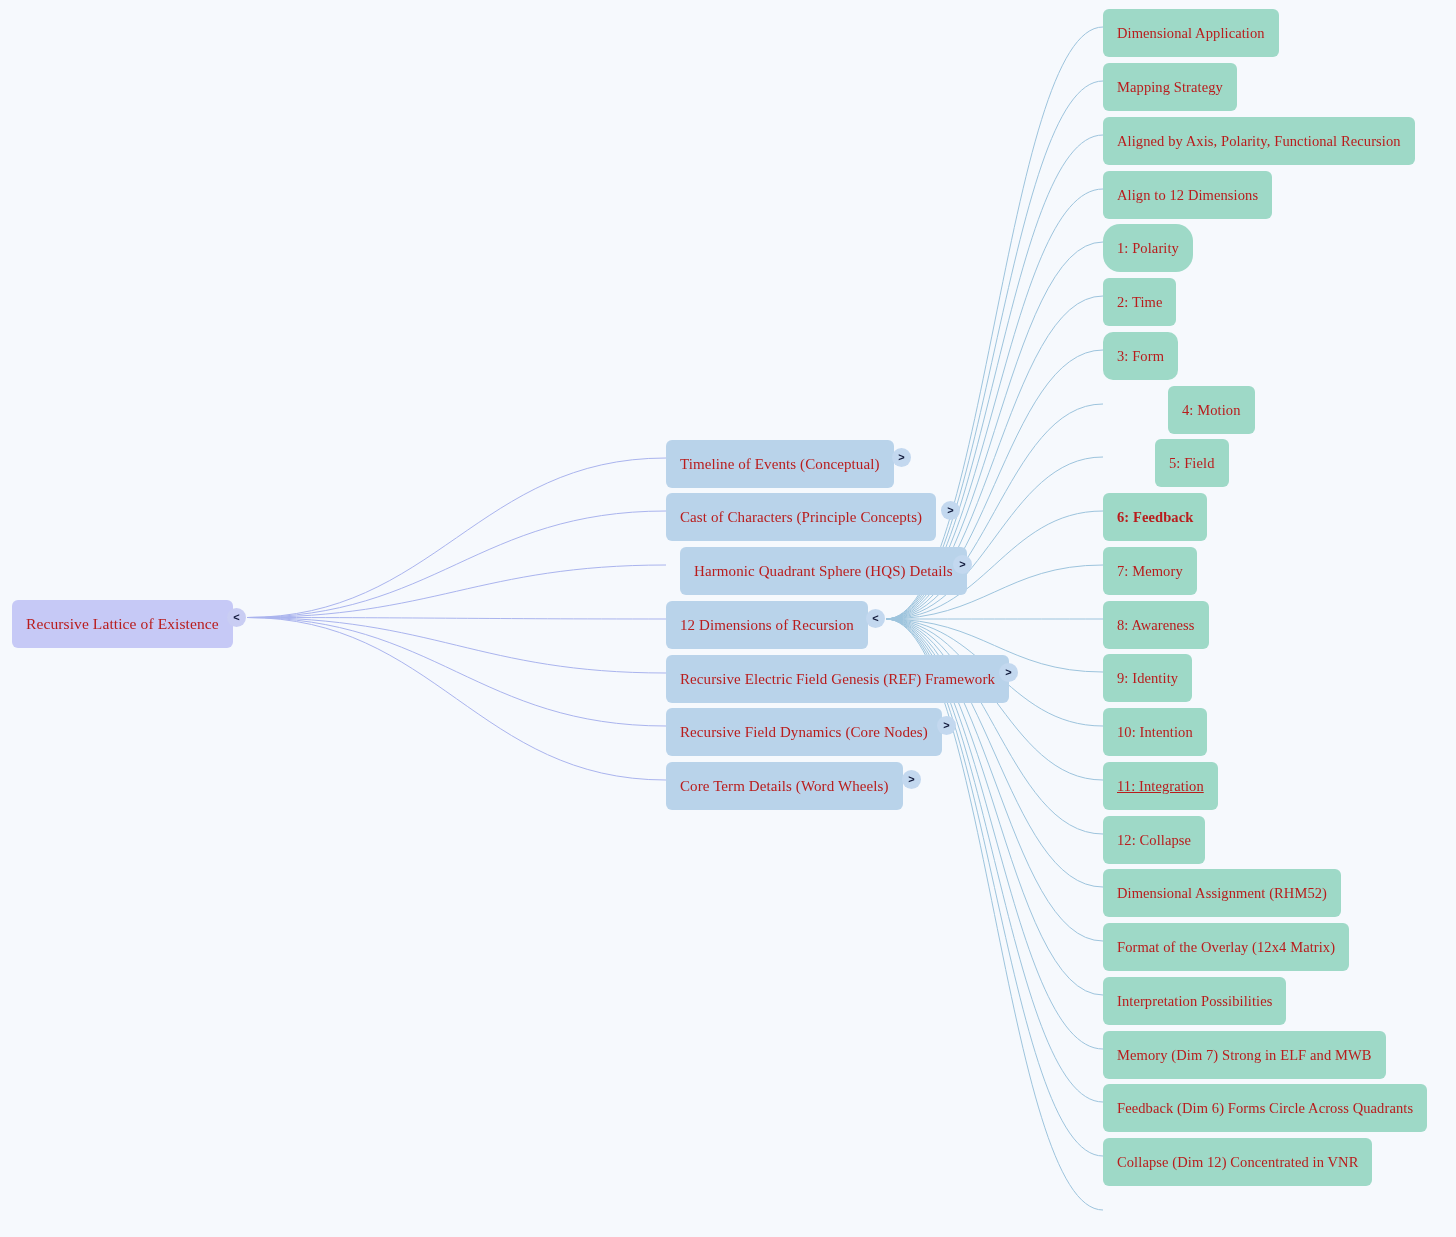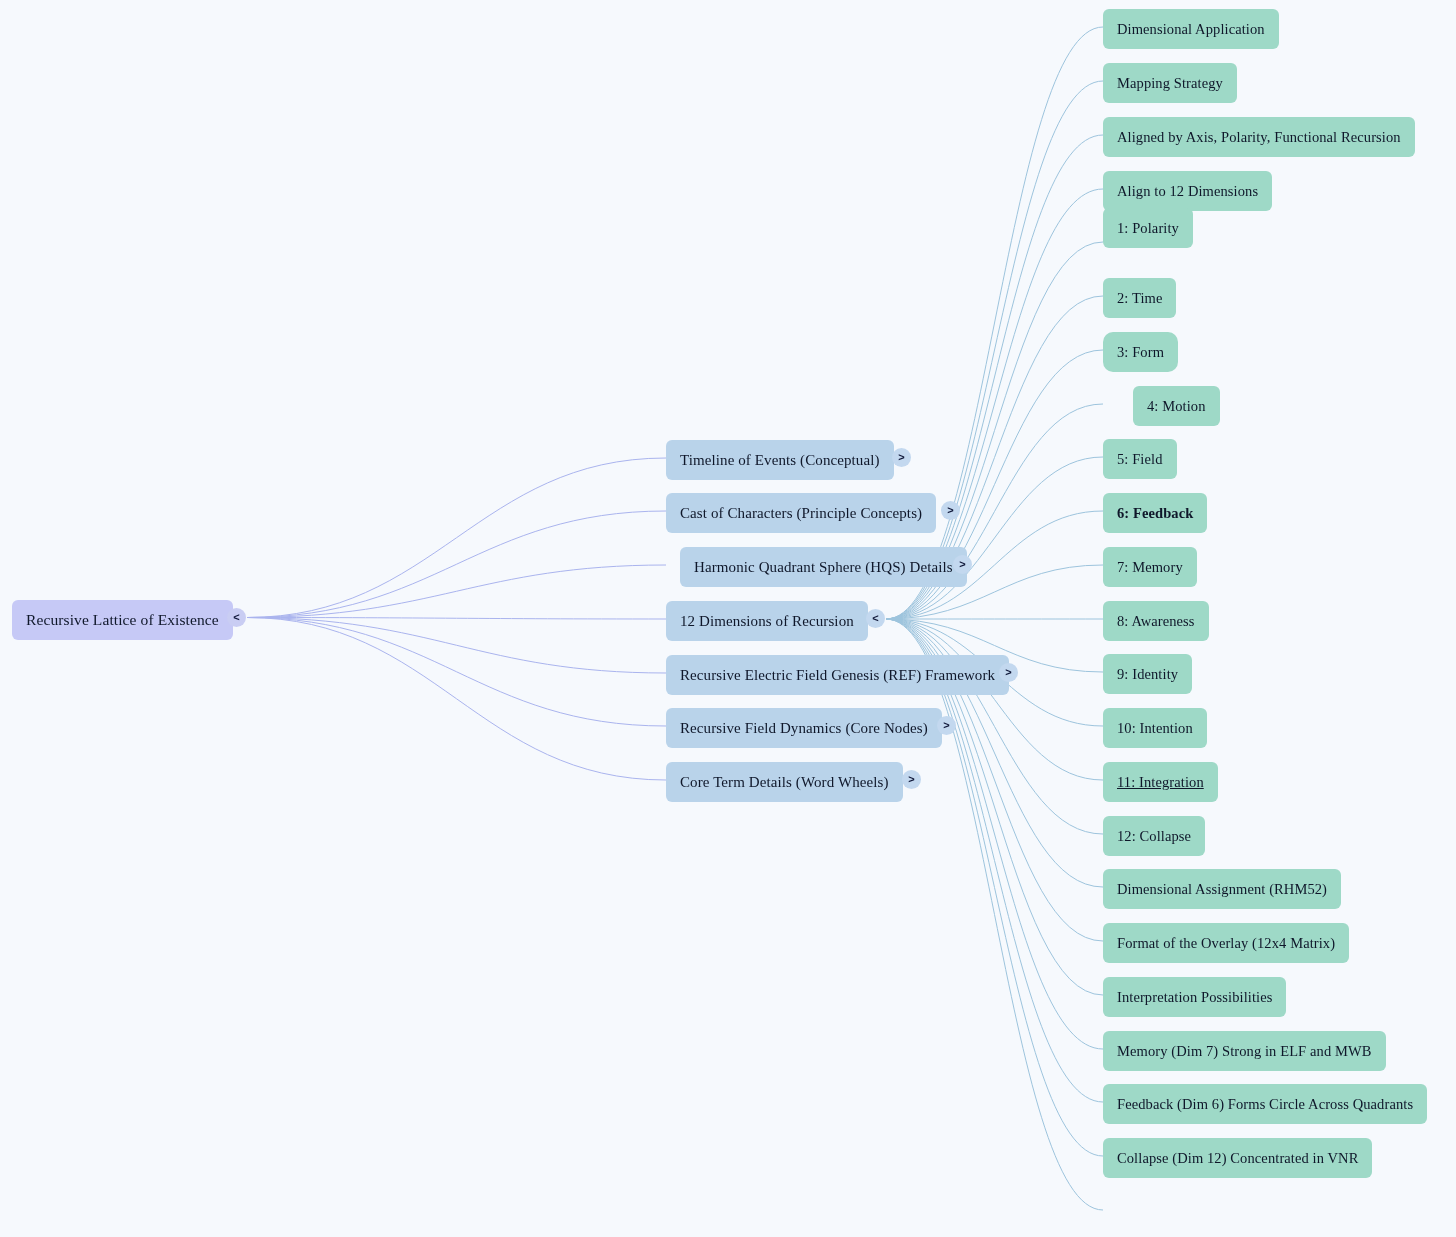--- a/index.html
+++ b/index.html
@@ -24,26 +24,26 @@
     width: 1456px;
     height: 1237px;
     pointer-events: none;
     z-index: 1;
   }
   .node {
     position: absolute;
     box-sizing: border-box;
     display: flex;
     align-items: center;
-    height: 40px;
+    height: 48px;
     padding: 4px 14px;
     border-radius: 6px;
     white-space: nowrap;
     font-size: 15px;
-    color: #0f172a;
+    color: #b91c1c;
     z-index: 3;
     letter-spacing: .1px;
   }
   .node.root {
     background: #c6c9f6;
     font-size: 15.5px;
   }
   .node.branch {
     background: #b9d3ea;
   }
@@ -144,33 +144,33 @@
     </div>
     <div class="node leaf" style="left: 1103px; top: 63px; min-width: 130px;">
       <span>Mapping Strategy</span>
     </div>
     <div class="node leaf" style="left: 1103px; top: 117px; min-width: 296px;">
       <span>Aligned by Axis, Polarity, Functional Recursion</span>
     </div>
     <div class="node leaf" style="left: 1103px; top: 171px; min-width: 157px;">
       <span>Align to 12 Dimensions</span>
     </div>
-    <div class="node leaf" style="left: 1103px; top: 208px; min-width: 78px;">
+    <div class="node leaf" style="left: 1103px; top: 224px; min-width: 78px; border-radius: 17px;">
       <span>1: Polarity</span>
     </div>
     <div class="node leaf" style="left: 1103px; top: 278px; min-width: 64px;">
       <span>2: Time</span>
     </div>
     <div class="node leaf" style="left: 1103px; top: 332px; min-width: 66px; border-radius: 10px;">
       <span>3: Form</span>
     </div>
-    <div class="node leaf" style="left: 1133px; top: 386px; min-width: 79px;">
+    <div class="node leaf" style="left: 1168px; top: 386px; min-width: 79px;">
       <span>4: Motion</span>
     </div>
-    <div class="node leaf" style="left: 1103px; top: 439px; min-width: 63px; text-align: right;">
+    <div class="node leaf" style="left: 1155px; top: 439px; min-width: 63px; text-align: right;">
       <span>5: Field</span>
     </div>
     <div class="node leaf" style="left: 1103px; top: 493px; min-width: 94px; font-weight: bold;">
       <span>6: Feedback</span>
     </div>
     <div class="node leaf" style="left: 1103px; top: 547px; min-width: 86px;">
       <span>7: Memory</span>
     </div>
     <div class="node leaf" style="left: 1103px; top: 601px; min-width: 103px;">
       <span>8: Awareness</span>

